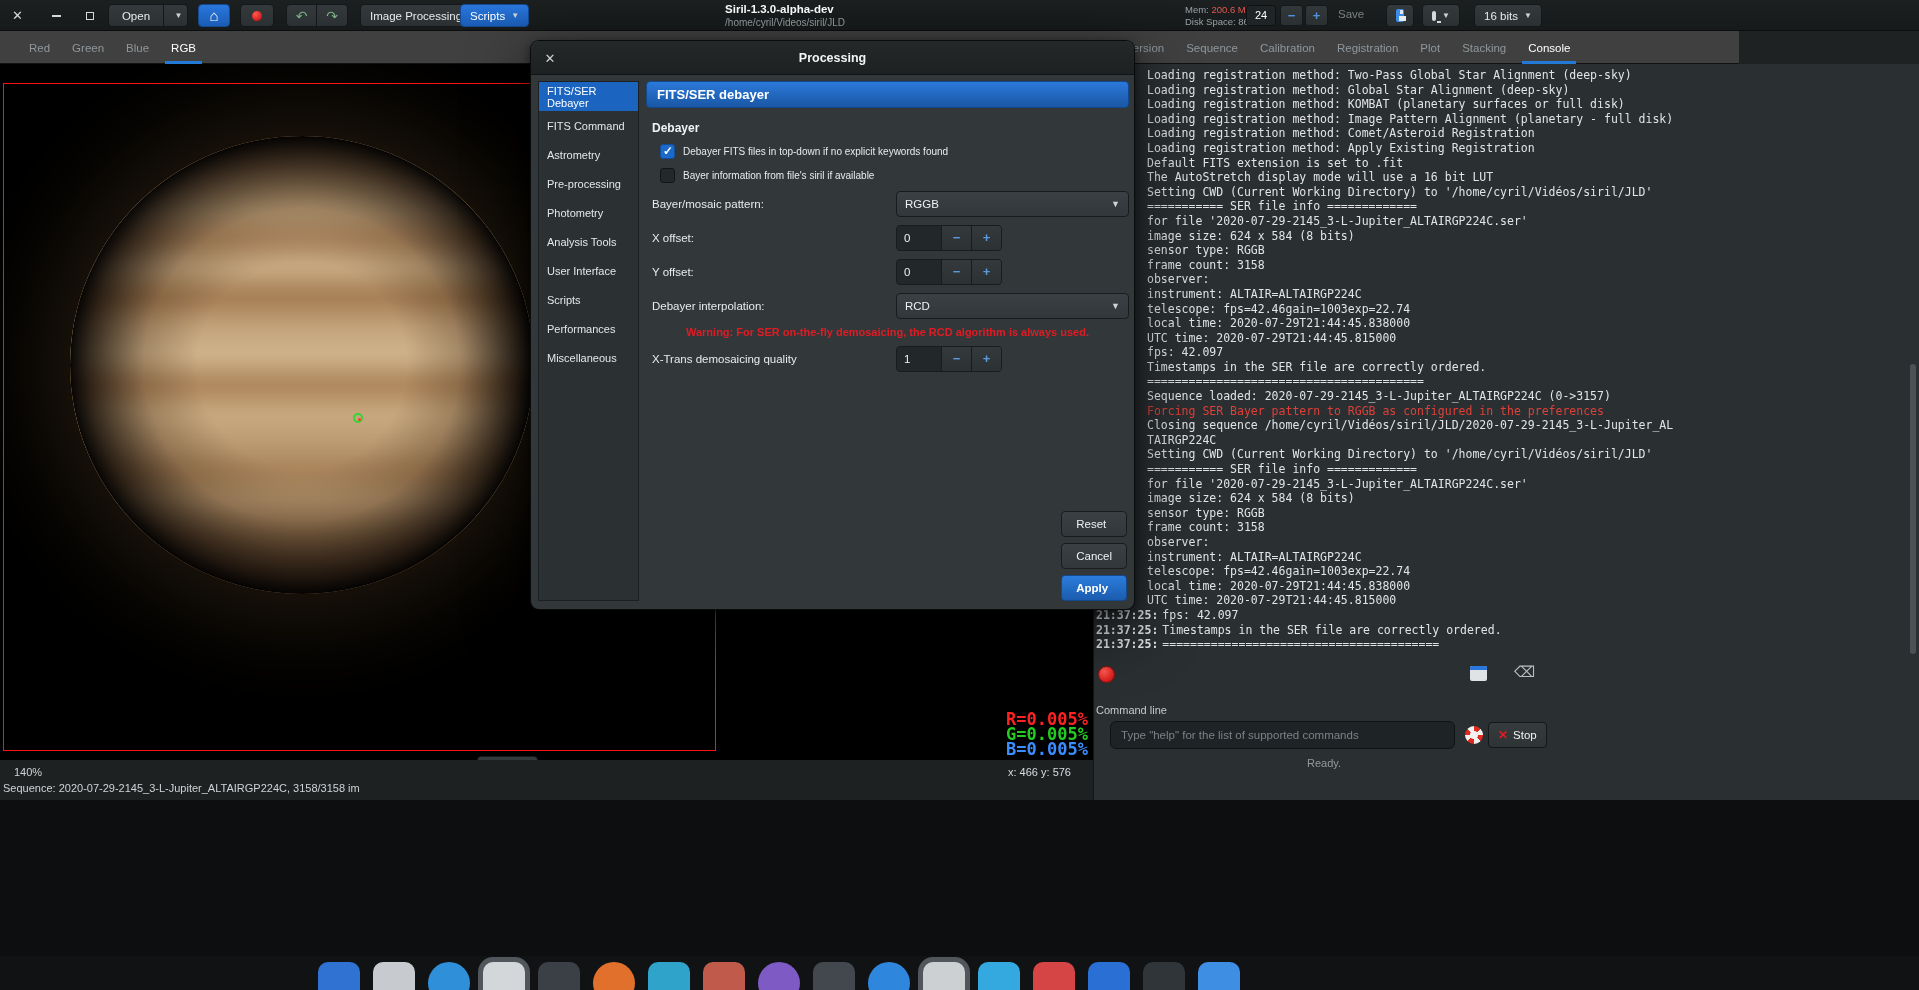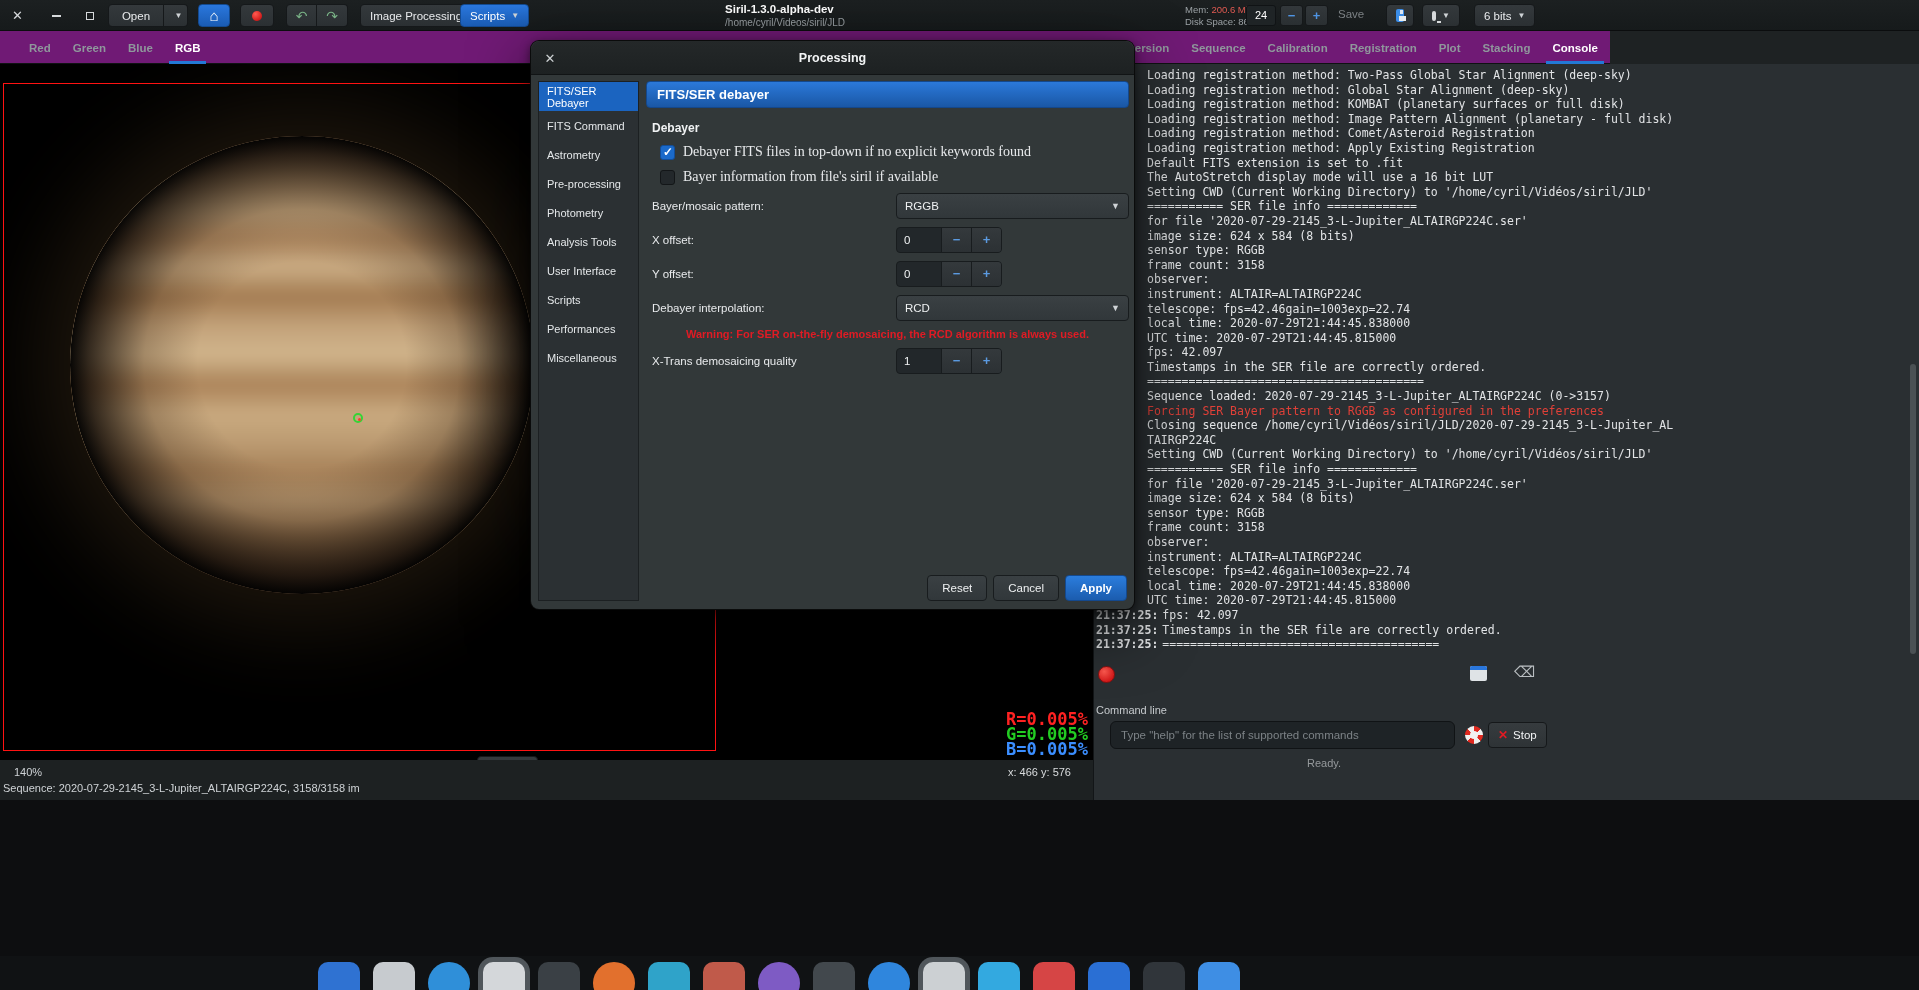--- a/index.html
+++ b/index.html
@@ -34,21 +34,21 @@
   .spinbtn-h { position:absolute; top:5px; width:23px; height:21px; display:flex; align-items:center; justify-content:center;
     background:linear-gradient(#33383b,#2a2f32); border:1px solid #15181a; border-radius:3px; color:#4f94e3; font-weight:bold; font-size:13px; }
   .save-flat { position:absolute; left:1338px; top:8px; font-size:11.5px; color:#7c8184; }
   .floppy { width:13px; height:13px; background:#3b8de8; border-radius:2px; position:relative; }
   .floppy::after { content:""; position:absolute; left:3px; bottom:1px; width:7px; height:5px; background:#e8ecef; }
   .floppy::before { content:""; position:absolute; right:1px; top:1px; width:3px; height:4px; background:#dce6f2; }
   .monitor { width:14px; height:10px; border:2px solid #d7dadc; border-radius:2px; position:relative; }
   .monitor::after { content:""; position:absolute; left:3px; bottom:-4px; width:4px; height:2px; background:#d7dadc; }
 
   
-  .tabbar { position:absolute; left:0; top:31px; width:1610px; height:33px; background:#701a75; border-bottom:1px solid #0f1112; z-index:4;font-weight:bold; }
+  .tabbar { position:absolute; left:0; top:31px; width:1739px; height:33px; background:#404040; border-bottom:1px solid #0f1112; z-index:4; }
   .tabgroup { position:absolute; top:0; height:33px; display:flex; align-items:stretch; }
   .tg-left { left:18px; }
   .tg-right { left:1095px; }
   .tab { position:relative; display:flex; align-items:center; padding:0 11px; font-size:11.5px; color:#8f979c; cursor:default; }
   .tab.active { color:#ffffff; }
   .tab.active::after { content:""; position:absolute; left:5px; right:5px; bottom:0; height:3px; background:#2379d6; }
 
   
   .image-area { position:absolute; left:0; top:64px; width:1093px; height:696px; background:#000; overflow:hidden; }
   .sel-rect { position:absolute; left:3px; top:19px; width:713px; height:668px; border:1px solid #ff1212; }
@@ -109,36 +109,36 @@
     color:#cdd1d3; font-size:13px; background:transparent; border:none; }
   .dlg-title { position:absolute; inset:0; display:flex; align-items:center; justify-content:center;
     font-size:12.5px; font-weight:bold; color:#f2f4f5; }
   .dlg-sidebar { position:absolute; left:7px; top:40px; width:101px; bottom:8px; background:#2b3033; border:1px solid #1c2022; }
   .side-item { height:29px; display:flex; align-items:center; padding-left:8px; font-size:11px; color:#e4e7e9; cursor:default; }
   .side-item.active { background:#1b64c0; color:#fff; }
   .dlg-content { position:absolute; left:115px; top:40px; width:483px; bottom:8px; }
   .page-header { height:27px; background:linear-gradient(#2b79da,#1a57a5); border:1px solid #14488c; border-radius:4px;
     display:flex; align-items:center; padding-left:10px; font-size:13px; font-weight:bold; color:#fff; }
   .section { margin:13px 0 0 6px; font-size:12px; font-weight:bold; color:#f0f2f3; }
-  .check-row { display:flex; align-items:center; gap:8px; margin:9px 0 0 14px; font-size:14px; color:#e8eaec;font-family:Liberation Serif, serif; }
+  .check-row { display:flex; align-items:center; gap:8px; margin:9px 0 0 14px; font-size:10px; color:#e8eaec; }
   .checkbox { width:15px; height:15px; border-radius:3px; flex:none; position:relative; }
   .checkbox.checked { background:#1b6aca; border:1px solid #124d99; }
   .checkbox.checked::after { content:"✓"; position:absolute; left:2px; top:-1px; color:#fff; font-size:12px; font-weight:bold; }
   .checkbox.un { background:#23282b; border:1px solid #131618; }
   .form-row { display:flex; align-items:center; margin:7px 0 0 6px; height:27px; font-size:11.5px; color:#e8eaec; }
   .slot { margin-left:auto; width:233px; display:flex; }
   .combo { width:233px; height:26px; background:linear-gradient(#3a4043,#31373a); border:1px solid #181c1e; border-radius:4px;
     display:flex; align-items:center; padding:0 8px; font-size:11.5px; color:#eef0f1; }
   .combo .caret { margin-left:auto; font-size:9px; }
   .spin { width:106px; height:26px; display:flex; background:#22272a; border:1px solid #181c1e; border-radius:4px; overflow:hidden; }
   .spin .val { flex:1; display:flex; align-items:center; padding-left:7px; color:#f0f2f3; }
   .spin .sbtn { width:30px; display:flex; align-items:center; justify-content:center; background:linear-gradient(#34393c,#2c3134);
     border-left:1px solid #181c1e; color:#5b9ae0; font-size:13px; font-weight:bold; }
   .warning { margin-top:7px; text-align:center; font-size:11px; font-weight:bold; color:#e01b24; }
-  .dlg-buttons { position:absolute; right:2px; bottom:0; display:flex; gap:6px; }
+  .dlg-buttons { position:absolute; right:2px; bottom:0; display:flex; gap:6px;flex-direction:column; }
   .dbtn { height:26px; padding:0 14px; display:flex; align-items:center; background:linear-gradient(#3a4043,#31373a);
     border:1px solid #181c1e; border-radius:4px; font-size:11.5px; color:#eef0f1; }
   .dbtn.suggested { background:linear-gradient(#2b7ddd,#1b5cae); border-color:#14498e; color:#fff; font-weight:bold; }
 
   
   .dock { position:absolute; left:0; top:956px; width:1919px; height:34px; background:rgba(17,19,21,.96); z-index:60; }
   .dock-icons { position:absolute; left:318px; top:6px; display:flex; gap:13px; }
   .dock-icon { width:42px; height:42px; border-radius:10px; flex:none; }
   .dock-icon.round { border-radius:50%; }
   .dock-icon.active { box-shadow:0 0 0 5px #50565b; }
@@ -204,21 +204,21 @@
       </div>
     <div class="save-flat">Save</div>
     <div class="hbtn" style="left:1386px;width:28px;">
       <span class="floppy"></span>
     </div>
     <div class="hbtn" style="left:1422px;width:38px;">
       <span class="monitor"></span>
       <span class="caret">▼</span>
     </div>
     <div class="hbtn" style="left:1474px;">
-      <span>6 bits</span>
+      <span>16 bits</span>
       <span class="caret">▼</span>
     </div>
   </header>
 
   <div class="tabbar">
     <div class="tabgroup tg-left" id="channel-tabs">
         <div class="tab">Red</div>
         <div class="tab">Green</div>
         <div class="tab">Blue</div>
         <div class="tab active">RGB</div>

